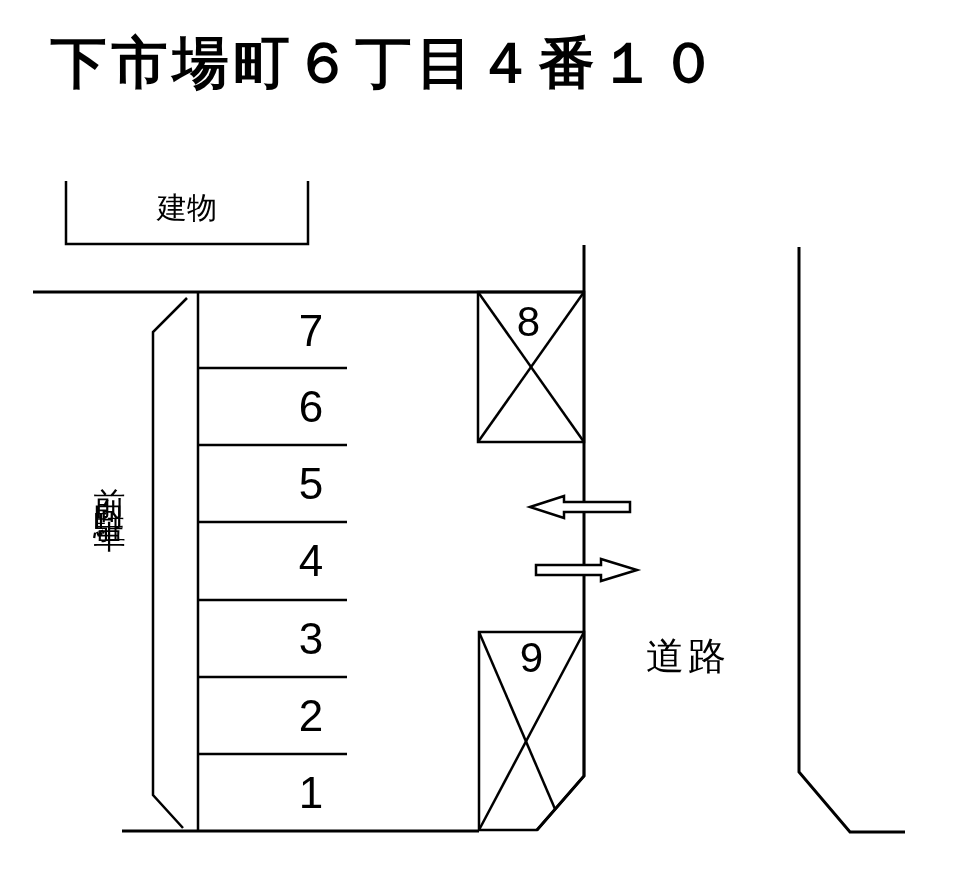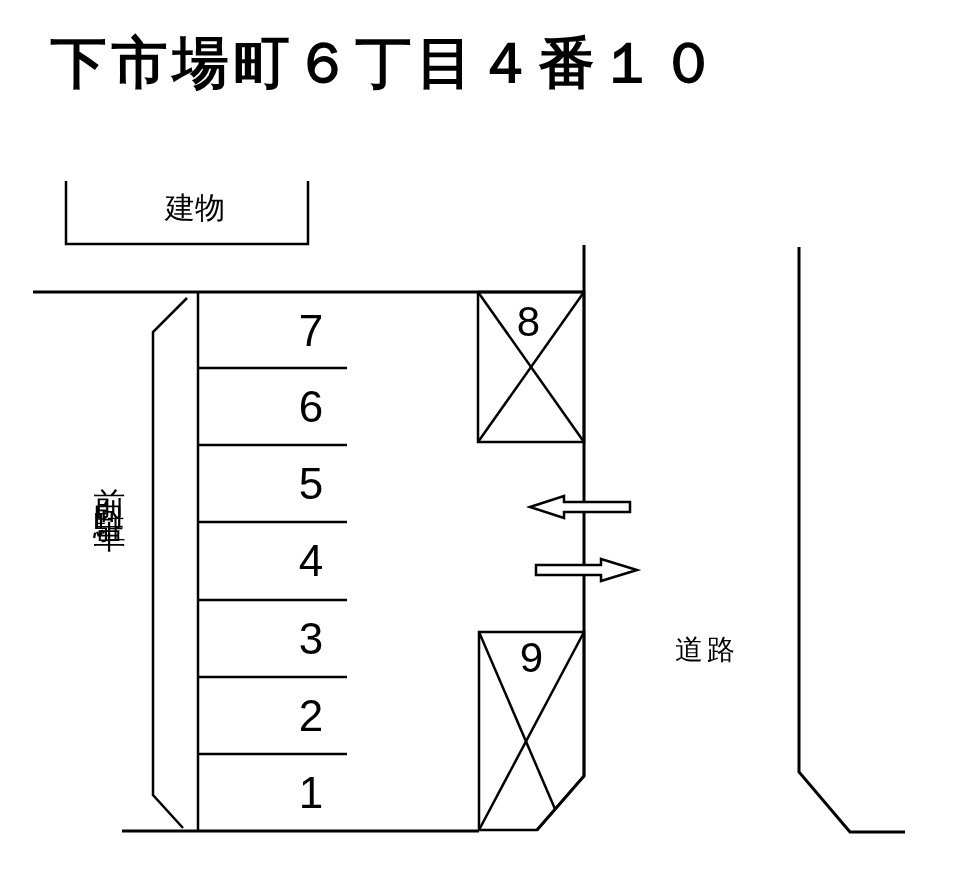--- a/index.html
+++ b/index.html
@@ -48,21 +48,20 @@
     letter-spacing: 5px;
     white-space: nowrap;
   }
   .building-label {
     position: absolute;
     left: 66px;
     top: 188px;
     width: 242px;
     text-align: center;
     font-size: 30px;
-    padding-left: 8px;
   }
   .stall-num {
     position: absolute;
     left: 256px;
     width: 110px;
     height: 77px;
     line-height: 77px;
     text-align: center;
     font-size: 44px;
   }
@@ -84,22 +83,22 @@
     text-orientation: upright;
     font-size: 32px;
     letter-spacing: 11px;
     white-space: nowrap;
   }
   .road-label {
     position: absolute;
     left: 637px;
     top: 631px;
     width: 102px;
-    text-align: right;
-    font-size: 28px;
+    text-align: center;
+    font-size: 38px;
     letter-spacing: 4px;
     white-space: nowrap;
   }
 </style>
 </head>
 <body>
 
 <div class="canvas">
 
   <svg class="diagram-svg" width="953" height="877" viewBox="0 0 953 877">

